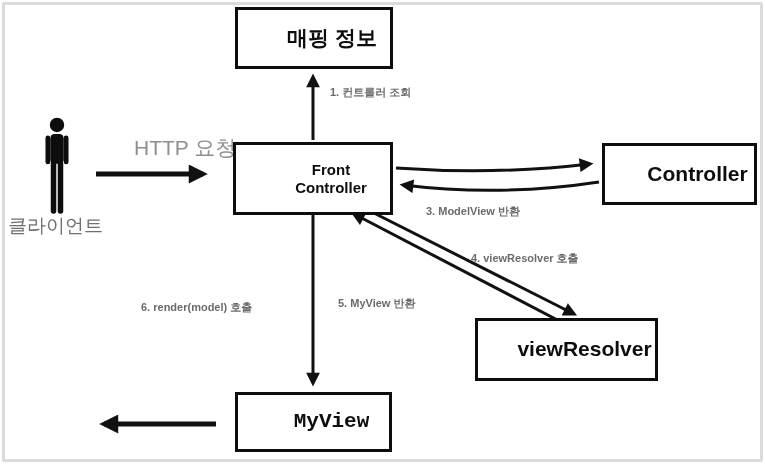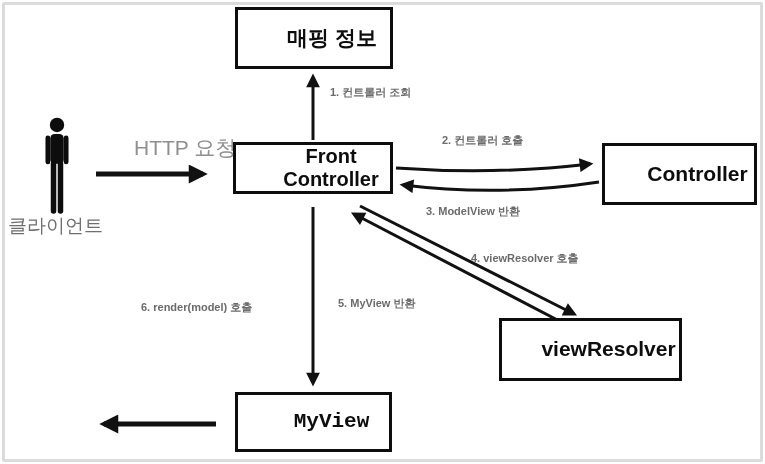--- a/index.html
+++ b/index.html
@@ -25,23 +25,23 @@
     text-align: center;
     font-weight: bold;
     color: #0d0d0d;
     font-size: 21px;
     line-height: 1.15;
     box-sizing: border-box;
     z-index: 2;
     padding-left: 36px;
   }
   #node-mapping   { left: 235px; top: 7px;   width: 158px; height: 62px; }
-  #node-fc        { left: 233px; top: 142px; width: 160px; height: 52px; font-size: 20px;}
+  #node-fc        { left: 233px; top: 142px; width: 160px; height: 73px; font-size: 15px;}
   #node-controller{ left: 602px; top: 143px; width: 155px; height: 62px; }
-  #node-resolver  { left: 499px; top: 318px; width: 183px; height: 63px; }
+  #node-resolver  { left: 475px; top: 318px; width: 183px; height: 63px; }
   #node-myview    { left: 235px; top: 392px; width: 157px; height: 60px; font-family: Liberation Mono, monospace; }
   .step-label {
     position: absolute;
     font-weight: bold;
     font-size: 11px;
     color: #6b6b6b;
     white-space: nowrap;
     z-index: 3;
   }
   #lbl-step1 { left: 330px; top: 85px; }
@@ -126,19 +126,18 @@
 
   <div class="node" id="node-resolver">
     <span>viewResolver</span>
   </div>
 
   <div class="node" id="node-myview">
     <span>MyView</span>
   </div>
 
   <div class="step-label" id="lbl-step1">1. 컨트롤러 조회</div>
-  <div class="step-label" id="lbl-step2">2. 컨트롤러 호출</div>
   <div class="step-label" id="lbl-step3">3. ModelView 반환</div>
   <div class="step-label" id="lbl-step4">4. viewResolver 호출</div>
   <div class="step-label" id="lbl-step5">5. MyView 반환</div>
   <div class="step-label" id="lbl-step6">6. render(model) 호출</div>
   <div class="io-label" id="lbl-http">HTTP 요청</div>
 </div>
 
 </body></html>

